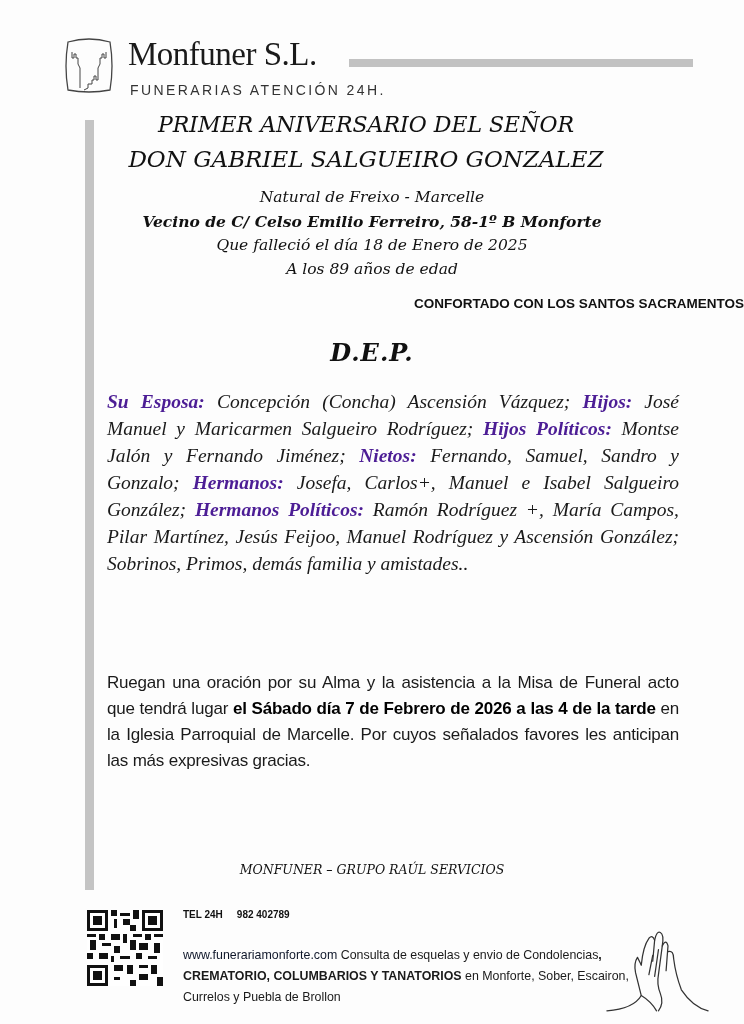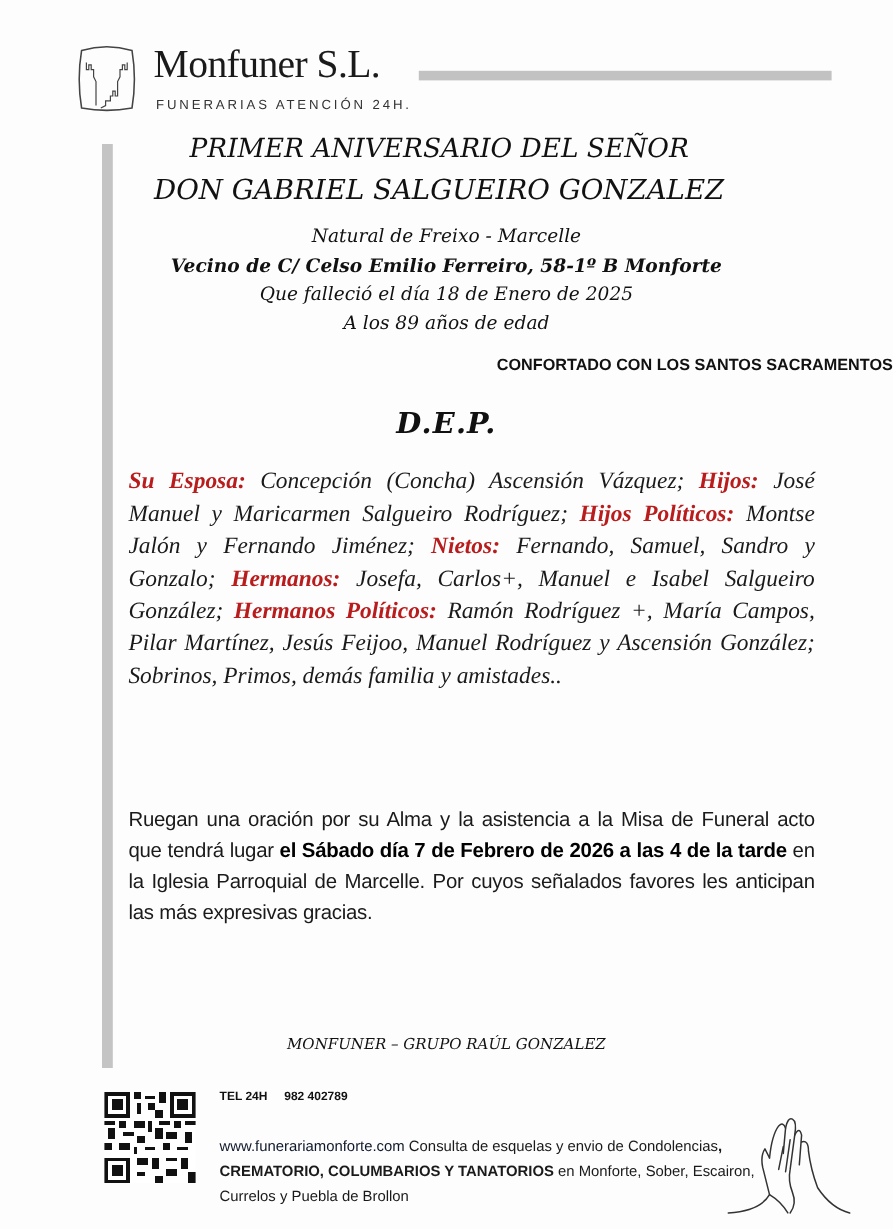--- a/index.html
+++ b/index.html
@@ -4,21 +4,21 @@
 <style>
   html, body { margin: 0; padding: 0; }
   body {
     width: 744px; height: 1024px; background: #fdfdfd; position: relative; overflow: hidden;
     font-family: "Liberation Serif", serif; color: #111;
   }
   .abs { position: absolute; }
   
   #logo-mark { left: 62px; top: 36px; width: 54px; height: 60px; }
   #brand-name { left: 128px; top: 36px; font-family: "Liberation Serif", serif; font-size: 33px; letter-spacing: -0.5px; color: #1a1a1a; }
-  #brand-tagline { left: 130px; top: 82px; font-family: "Liberation Sans", sans-serif; font-size: 11px; letter-spacing: 2.4px; color: #333; }
+  #brand-tagline { left: 130px; top: 82px; font-family: "Liberation Sans", sans-serif; font-size: 14px; letter-spacing: 2.4px; color: #333; }
   #top-rule { left: 349px; top: 59px; width: 344px; height: 8px; background: #c2c2c2; }
   #side-rule { left: 85px; top: 120px; width: 9px; height: 770px; background: #c4c4c4; }
 
   
   .script { font-family: "DejaVu Serif", serif; font-style: italic; }
   #title-1, #title-2 { left: 0; width: 732px; text-align: center; font-size: 22px; font-weight: normal; color: #111; }
   #title-1 { top: 112px; }
   #title-2 { top: 146px; font-size: 23px; }
   .info { left: 0; width: 744px; text-align: center; font-size: 15.5px; color: #111; }
   #info-natural { top: 188px; }
@@ -26,21 +26,21 @@
   #info-fallecio { top: 236px; }
   #info-edad { top: 260px; }
   #sacramentos { left: 0; width: 744px; top: 296px; text-align: right; font-family: "Liberation Sans", sans-serif; font-weight: bold; font-size: 13.5px; color: #111; }
   #dep { left: 0; width: 744px; top: 338px; text-align: center; font-size: 24px; font-weight: bold; letter-spacing: 1px; }
 
   
   #family {
     left: 107px; top: 388px; width: 572px; font-family: "Liberation Serif", serif; font-style: italic;
     font-size: 19.5px; line-height: 27px; text-align: justify; color: #1a1a1a;
   }
-  #family b { font-style: italic; font-weight: bold; color: #b91c1c; }
+  #family b { font-style: italic; font-weight: bold; color: #4c1d95; }
 
   
   #mass {
     left: 107px; top: 670px; width: 572px; font-family: "Liberation Sans", sans-serif;
     font-size: 17px; line-height: 26px; text-align: justify; color: #1a1a1a; letter-spacing: -0.2px;
   }
   #mass b { color: #000000; }
 
   #group { left: 0; width: 744px; top: 862px; text-align: center; font-size: 12.5px; color: #111; }
 
@@ -78,21 +78,21 @@
   <b>Su Esposa:</b><span> Concepción (Concha) Ascensión Vázquez; </span>
   <b>Hijos:</b><span> José Manuel y Maricarmen Salgueiro Rodríguez; </span>
   <b>Hijos Políticos:</b><span> Montse Jalón y Fernando Jiménez; </span>
   <b>Nietos:</b><span> Fernando, Samuel, Sandro y Gonzalo; </span>
   <b>Hermanos:</b><span> Josefa, Carlos+, Manuel e Isabel Salgueiro González; </span>
   <b>Hermanos Políticos:</b><span> Ramón Rodríguez +, María Campos, Pilar Martínez, Jesús Feijoo, Manuel Rodríguez y Ascensión González;  Sobrinos, Primos, demás familia y amistades..</span>
 </div>
 
 <div id="mass" class="abs"><span>Ruegan una oración por su Alma y la asistencia a la Misa de Funeral acto que tendrá lugar </span><b>el Sábado día 7 de Febrero de 2026 a las 4 de la tarde</b><span> en la Iglesia Parroquial de Marcelle. Por cuyos señalados favores les anticipan las más expresivas gracias.</span></div>
 
-<div id="group" class="abs script">MONFUNER – GRUPO RAÚL GONZALEZ</div>
+<div id="group" class="abs script">MONFUNER – GRUPO RAÚL SERVICIOS</div>
 
 <svg id="qr" class="abs" viewBox="0 0 25 25" shape-rendering="crispEdges">
   <rect width="25" height="25" fill="#fff"></rect>
   <g fill="#111">
     <rect x="0" y="0" width="7" height="7"></rect>
       <rect x="1" y="1" width="5" height="5" fill="#fff"></rect>
       <rect x="2" y="2" width="3" height="3"></rect>
     <rect x="18" y="0" width="7" height="7"></rect>
       <rect x="19" y="1" width="5" height="5" fill="#fff"></rect>
       <rect x="20" y="2" width="3" height="3"></rect>

